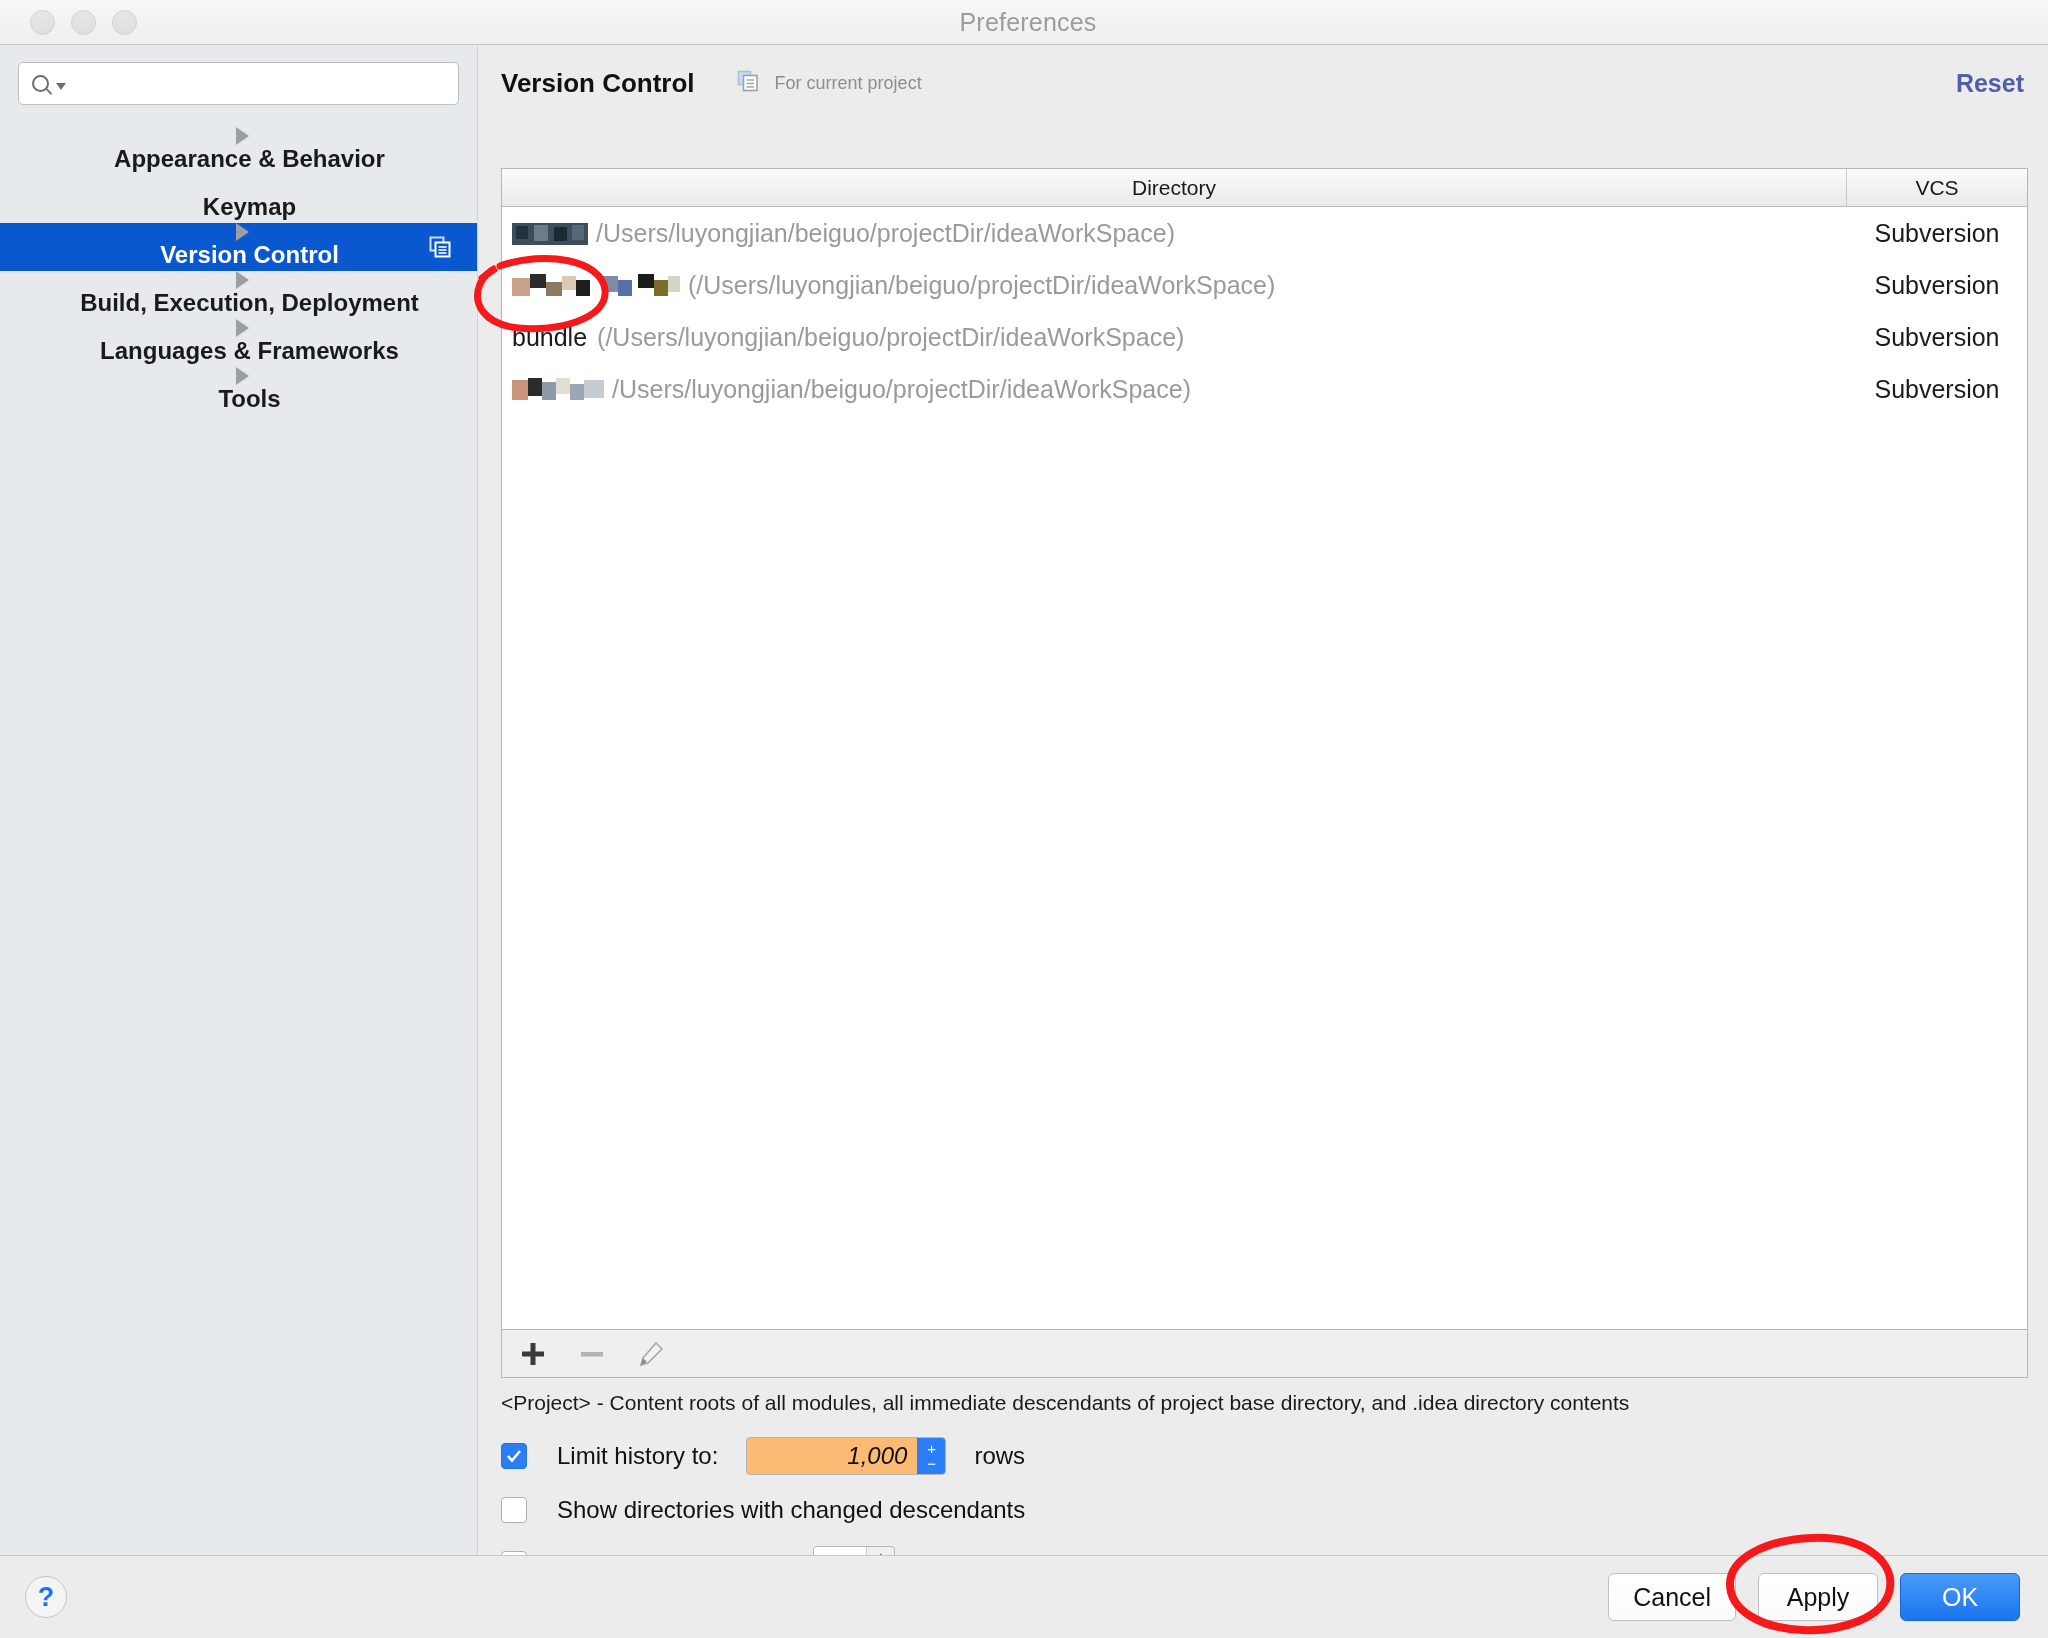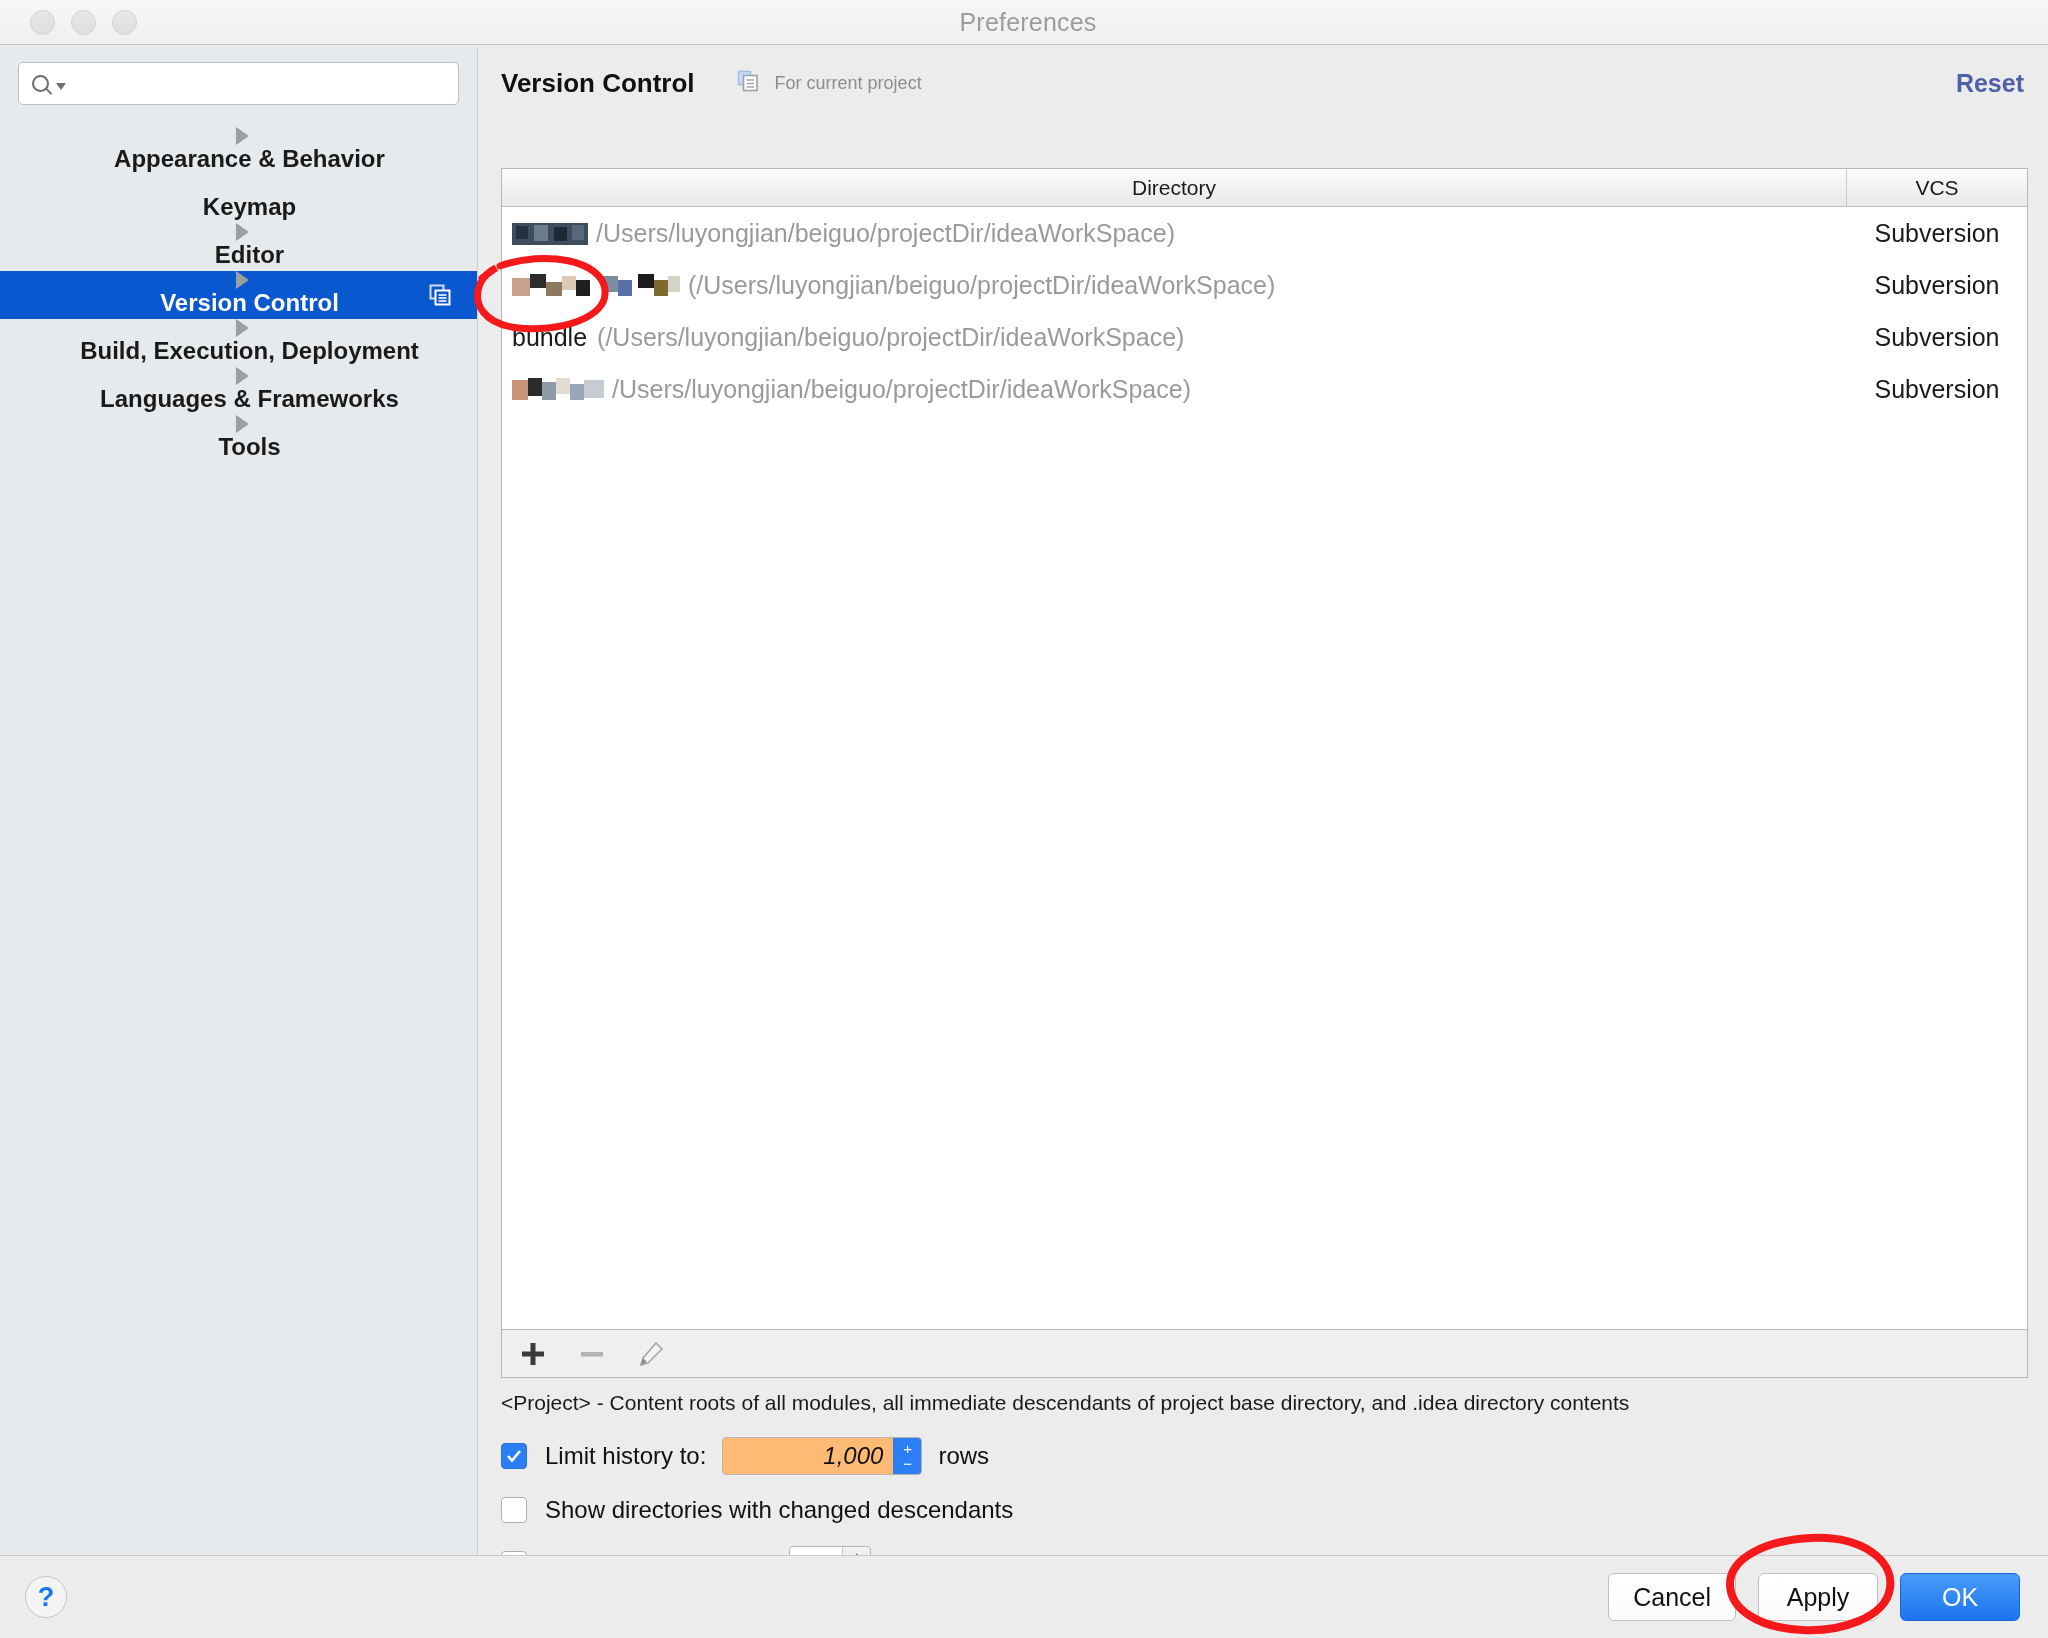--- a/index.html
+++ b/index.html
@@ -139,21 +139,21 @@
   .tbar {
     position: absolute; left: 22px; right: 20px; bottom: 177px; height: 48px;
     background: #efefef; border: 1px solid #b6b6b6; border-top: none;
     display: flex; align-items: center; padding-left: 14px; gap: 25px;
   }
   .tbtn { width: 34px; height: 34px; display: flex; align-items: center; justify-content: center; }
 
   
   .opts { position: absolute; left: 22px; right: 20px; bottom: 0; height: 172px; }
   .hint { font-size: 21px; color: #1a1a1a; padding: 8px 0 14px 0; }
-  .optrow { display: flex; align-items: center; height: 54px; gap: 4px; }
+  .optrow { display: flex; align-items: center; height: 54px; gap: 16px; }
   .cb {
     width: 26px; height: 26px; border: 1px solid #b0b0b0; border-radius: 4px;
     background: #fff; margin-right: 14px; flex: 0 0 auto;
     display: flex; align-items: center; justify-content: center;
   }
   .cb.on { background: #2b7ef5; border-color: #2172e0; }
   .opt-label { font-size: 24px; color: #111; }
   .spinner {
     display: inline-flex; align-items: stretch; margin: 0 12px;
     border: 1px solid #b5b5b5; border-radius: 4px; overflow: hidden; background:#fdba74;
@@ -237,24 +237,20 @@
     </div>
 
     <div class="tree">
       <div class="tree-item">
         <span class="arrow"></span>
         <span class="tree-label">Appearance &amp; Behavior</span>
       </div>
       <div class="tree-item">
         <span class="arrow hidden"></span>
         <span class="tree-label">Keymap</span>
-      </div>
-      <div class="tree-item">
-        <span class="arrow"></span>
-        <span class="tree-label">Editor</span>
       </div>
       <div class="tree-item selected">
         <span class="arrow"></span>
         <span class="tree-label">Version Control</span>
         <span class="copy-badge">
           <svg width="22" height="22" viewBox="0 0 22 22">
             <rect x="1.5" y="1.5" width="13" height="13" fill="none" stroke="#cfdcf2" stroke-width="2"></rect>
             <rect x="6.5" y="6.5" width="14" height="14" fill="#0a58d0" stroke="#ffffff" stroke-width="2"></rect>
             <line x1="9.5" y1="11" x2="17.5" y2="11" stroke="#ffffff" stroke-width="1.6"></line>
             <line x1="9.5" y1="14" x2="17.5" y2="14" stroke="#ffffff" stroke-width="1.6"></line>

